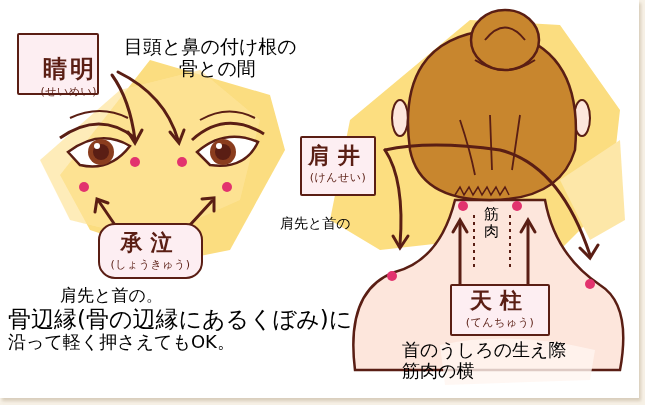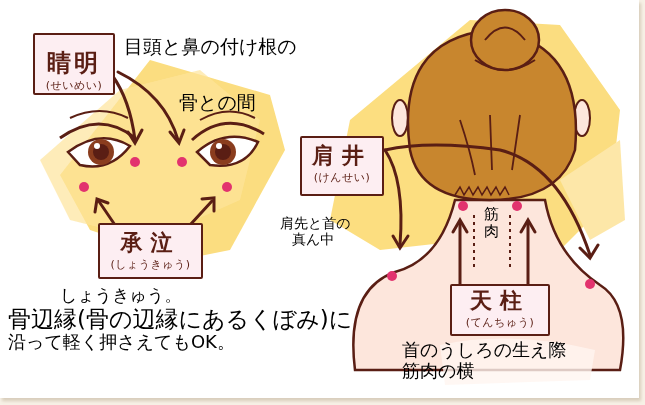--- a/index.html
+++ b/index.html
@@ -97,46 +97,45 @@
     <line x1="474" y1="215" x2="474" y2="268"></line>
     <line x1="510" y1="215" x2="510" y2="268"></line>
   </g>
 
   <circle cx="463" cy="206" r="5" fill="#e2336e"></circle>
   <circle cx="517" cy="206" r="5" fill="#e2336e"></circle>
   <circle cx="392" cy="276" r="5" fill="#e2336e"></circle>
   <circle cx="590" cy="284" r="5" fill="#e2336e"></circle>
 </svg>
 
-<div class="label-box" style="left:33px;top:33px;width:82px;height:62px;padding-top:12px;">
+<div class="label-box" style="left:17px;top:33px;width:82px;height:62px;padding-top:18px;text-align:right;">
   <span class="kanji" style="font-size:24px;">睛明</span>
   <span class="kana">(せいめい)</span>
 </div>
 <div class="note" style="left:124px;top:36px;font-size:19px;text-align:center;">
   <div>目頭と鼻の付け根の</div>
-  <div style="padding-left:14px;margin-top:34px;">骨との間</div>
+  <div style="padding-left:14px;">骨との間</div>
 </div>
 
-<div class="label-box" style="left:98px;top:223px;width:105px;height:56px;padding-top:3px;">
+<div class="label-box" style="left:98px;top:223px;width:105px;height:56px;padding-top:3px;border-radius:17px;">
   <span class="kanji" style="font-size:22px;letter-spacing:8px;">承泣</span>
   <span class="kana">(しょうきゅう)</span>
 </div>
 <div class="note" style="left:8px;top:286px;font-size:17px;">
-  <div style="padding-left:52px;">しょうきゅう。</div>
+  <div style="padding-left:52px;">肩先と首の。</div>
   <div style="font-size:23px;">骨辺縁(骨の辺縁にあるくぼみ)に</div>
   <div style="font-size:18px;">沿って軽く押さえてもOK。</div>
 </div>
 
-<div class="label-box" style="left:300px;top:136px;width:84px;height:60px;padding-top:3px;">
+<div class="label-box" style="left:300px;top:136px;width:76px;height:60px;padding-top:3px;">
   <span class="kanji" style="font-size:22px;letter-spacing:8px;">肩井</span>
   <span class="kana">(けんせい)</span>
 </div>
 <div class="note" style="left:280px;top:215px;font-size:14px;">
   <div>肩先と首の</div>
-  <div style="padding-left:12px;">真ん中</div>
 </div>
 
 <div class="note" style="left:484px;top:206px;font-size:15px;line-height:17px;">
   <div>筋</div>
   <div>肉</div>
 </div>
 
 <div class="label-box" style="left:450px;top:284px;width:100px;height:52px;padding-top:0;">
   <span class="kanji" style="font-size:22px;letter-spacing:8px;">天柱</span>
   <span class="kana">(てんちゅう)</span>

